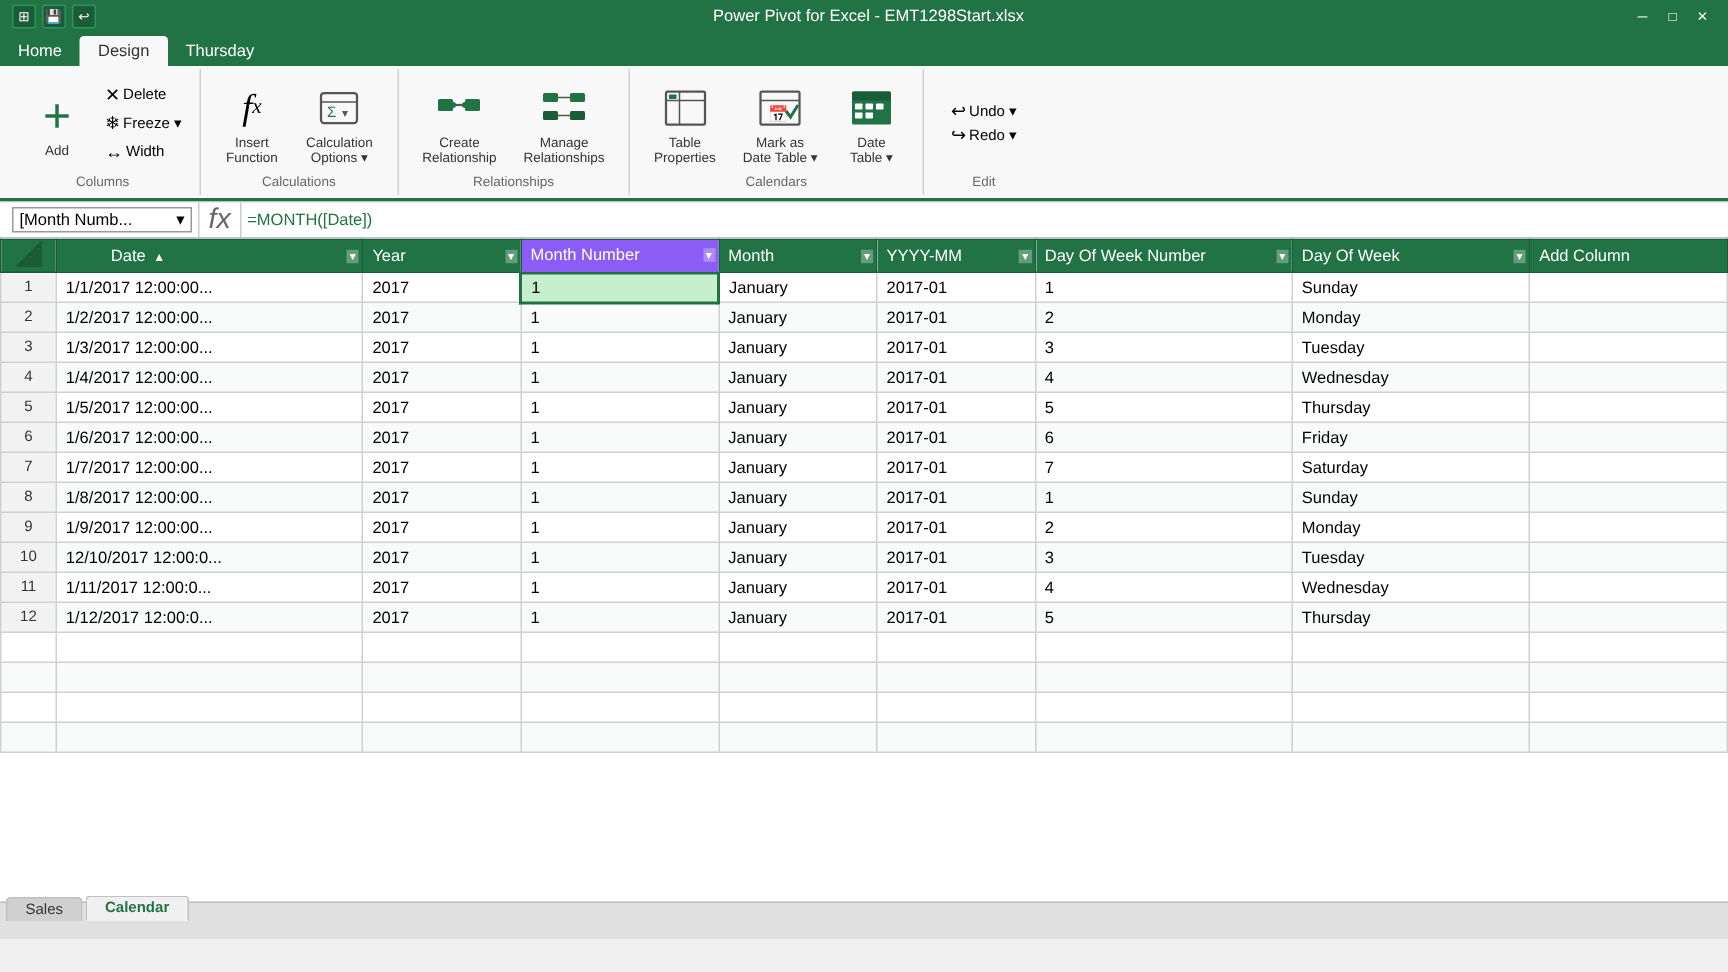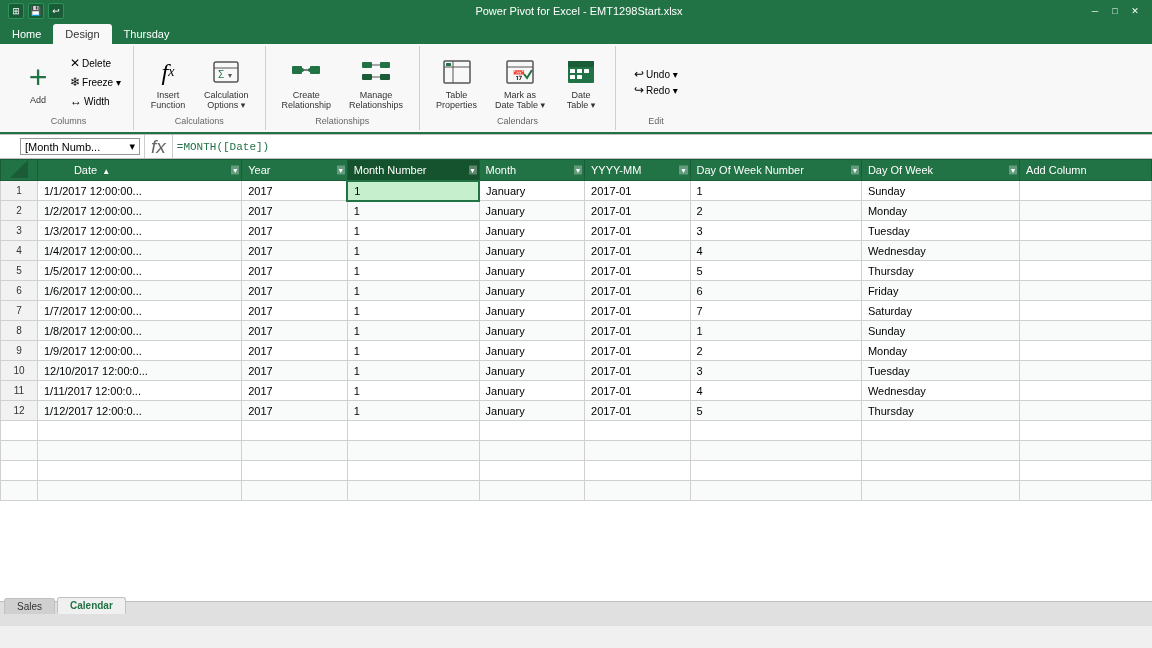--- a/index.html
+++ b/index.html
@@ -56,21 +56,21 @@
     .ribbon-large .btn-icon { font-size: 28px; width: 36px; height: 36px; display: flex; align-items: center; justify-content: center; }
     .ribbon-large .btn-label { font-size: 9px; color: #333; text-align: center; }
 
     
     .formula-bar {
       display: flex;
       align-items: center;
       background: white;
       border-bottom: 1px solid #c0c0c0;
       height: 24px;
-      padding: 0 20px;
+      padding: 0 8px;
       gap: 4px;
     }
     .name-box {
       width: 120px;
       border: 1px solid #999;
       padding: 1px 4px;
       font-size: 11px;
       background: white;
       display: flex;
       align-items: center;
@@ -80,38 +80,38 @@
       padding: 0 6px; 
       font-style: italic; 
       font-size: 19px; 
       color: #666;
       border-left: 1px solid #ccc;
       border-right: 1px solid #ccc;
       height: 100%;
       display: flex;
       align-items: center;
     }
-    .formula-content { flex: 1; color: #217346; font-size: 11px; font-family: Liberation Mono, monospace; }
+    .formula-content { flex: 1; color: #217346; font-size: 11px; }
 
     
     .table-area { flex: 1; overflow: hidden; background: white; }
     .spreadsheet { width: 100%; border-collapse: collapse; font-size: 11px; }
 
     .col-header {
       background: #217346;
       color: white;
       padding: 2px 6px;
       border: 1px solid #1a5c38;
       font-weight: normal;
       text-align: left;
       white-space: nowrap;
       min-width: 80px;
       position: relative;
     }
-    .col-header.selected-col { background: #14532d; margin-top: 32px; }
+    .col-header.selected-col { background: #8b5cf6; margin-top: 32px; }
     .col-header .sort-arrow { font-size: 8px; margin-left: 2px; }
     .col-header .filter-btn { 
       position: absolute; 
       right: 2px; 
       top: 50%; 
       transform: translateY(-50%);
       font-size: 8px;
       background: rgba(255,255,255,0.3);
       border: none;
       color: white;

